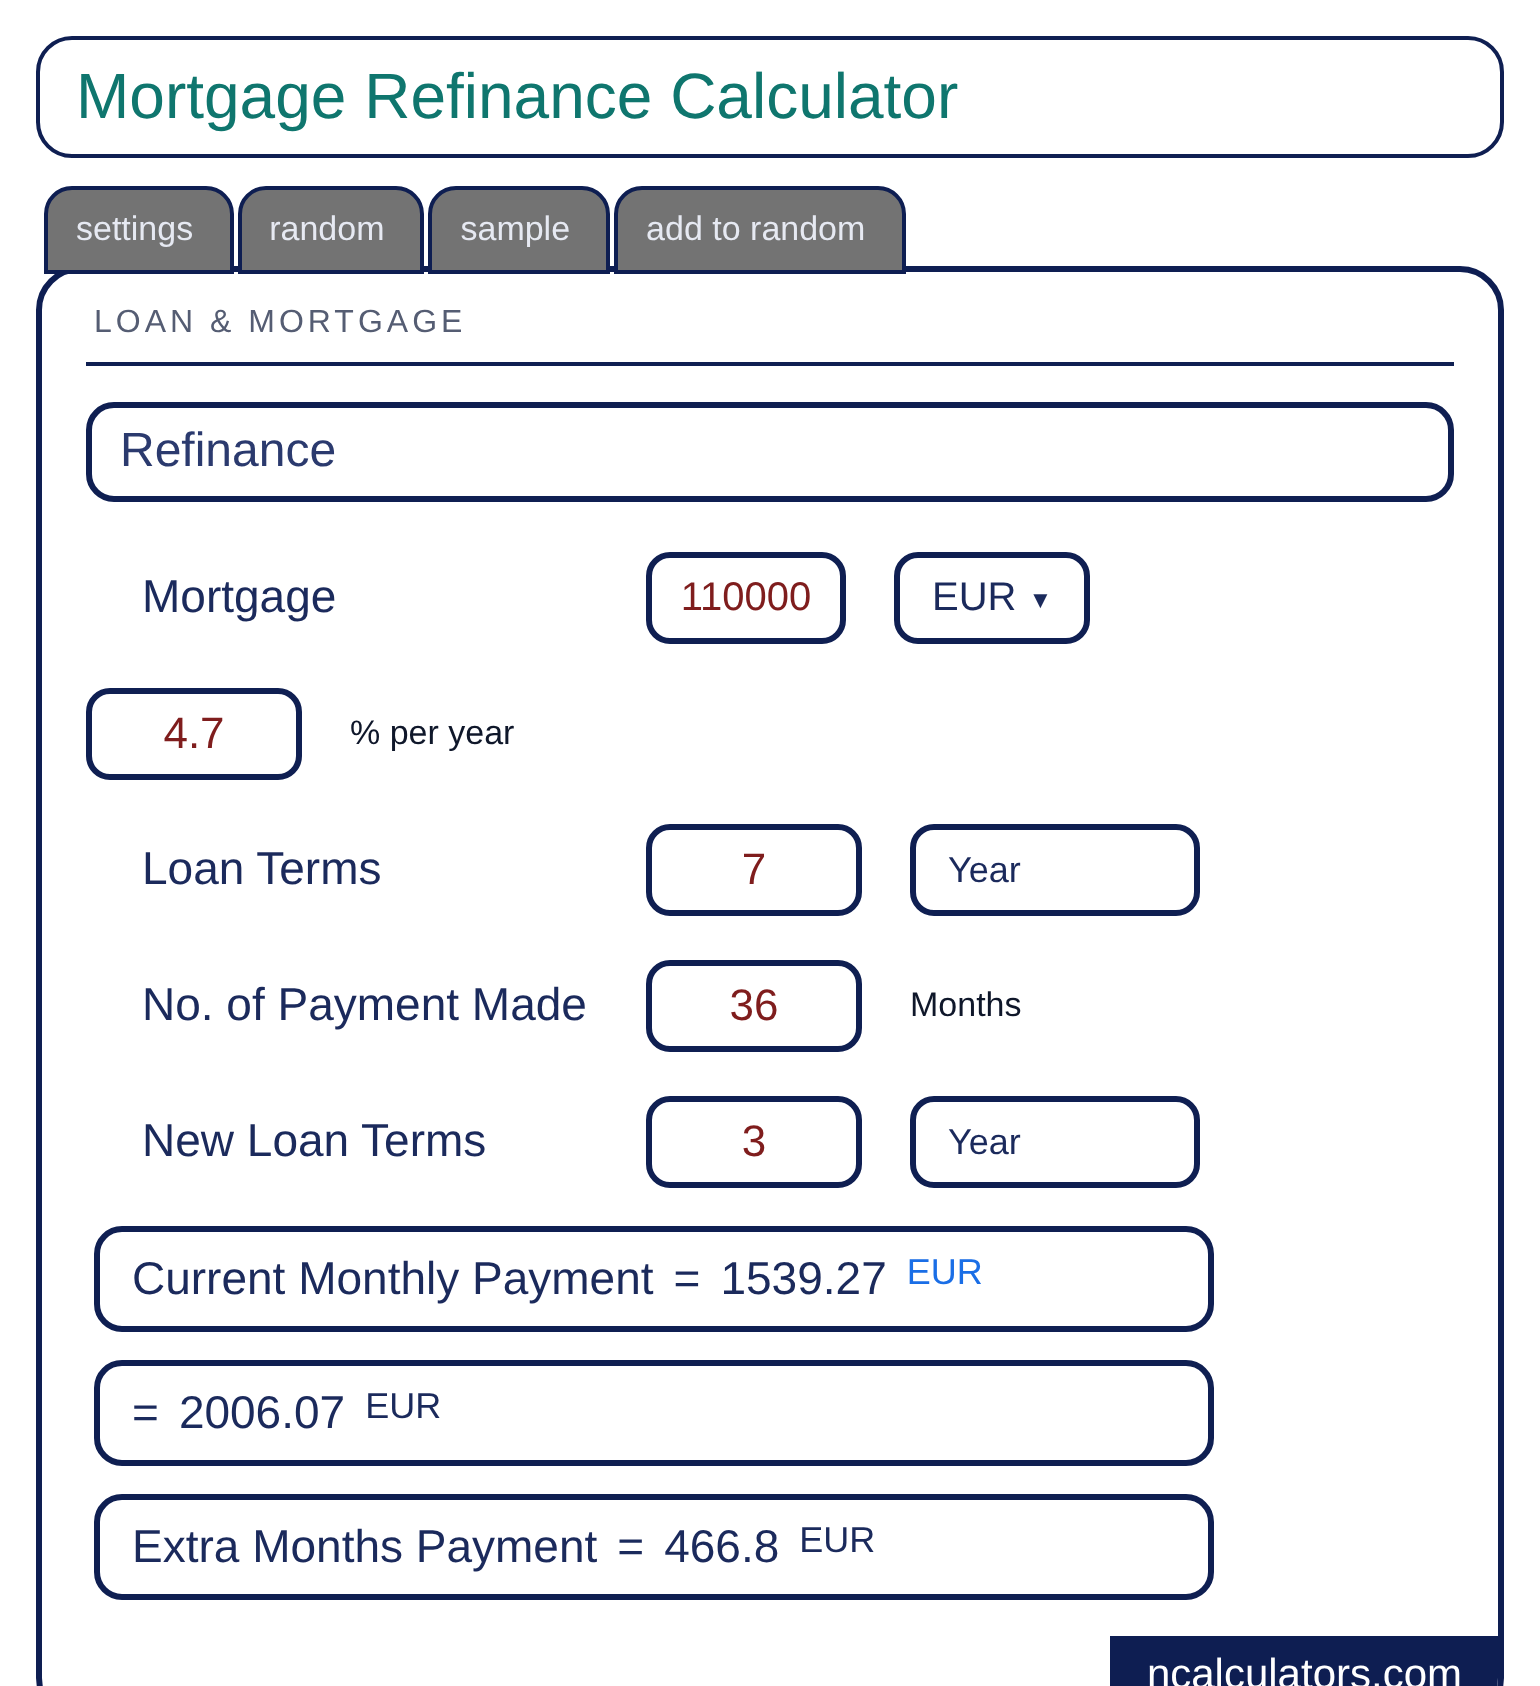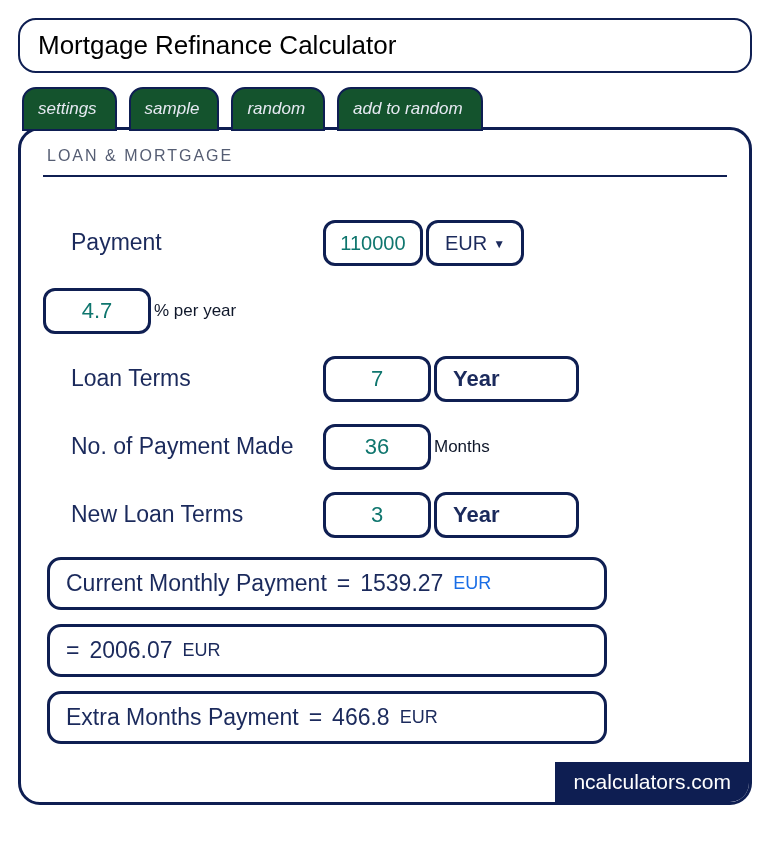--- a/index.html
+++ b/index.html
@@ -8,43 +8,42 @@
     padding: 18px;
     font-family: "Segoe UI", Arial, sans-serif;
     background: #ffffff;
     color: #0f1f52;
     width: 770px;
   }
   .title-box {
     border: 2px solid #0f1f52;
     border-radius: 18px;
     padding: 10px 18px;
-    font-size: 26px;
+    font-size: 32px;
     font-weight: 500;
-    color: #000000;
+    color: #0f766e;
     margin-bottom: 14px;
   }
   .tabs-row {
     display: flex;
     align-items: center;
     margin-left: 4px;
     position: relative;
     z-index: 2;
   }
   .tab {
-    background: #14532d;
+    background: #737373;
     color: #e6e9f2;
     font-size: 17px;
     padding: 10px 18px 10px 14px;
     border-top-left-radius: 14px;
     border-top-right-radius: 14px;
     border: 2px solid #0e1e52;
-    margin-right: 12px;
+    margin-right: 2px;
     margin-bottom: -2px;
-    font-style: italic;
   }
   .panel {
     border: 3px solid #0e1e52;
     border-radius: 22px;
     padding: 14px 22px 58px 22px;
     margin-top: -2px;
     background: #fff;
     position: relative;
   }
   .section-title {
@@ -81,55 +80,55 @@
     color: #1b2a5c;
     line-height: 1.2;
   }
   .num-box {
     border: 3px solid #0f1f52;
     border-radius: 12px;
     height: 46px;
     width: 108px;
     text-align: center;
     font-size: 22px;
-    color: #0f766e;
+    color: #7f1d1d;
     line-height: 40px;
-    margin-right: 3px;
+    margin-right: 24px;
   }
   .num-box.wider { width: 100px; font-size: 20px; }
   .select-box {
     border: 3px solid #0f1f52;
     border-radius: 12px;
     height: 46px;
     padding: 0 16px;
     font-size: 20px;
     color: #1b2a5c;
     display: flex;
     align-items: center;
     gap: 6px;
     min-width: 98px;
   }
-  .select-box.wide { min-width: 145px; font-size: 22px; font-weight: bold; }
+  .select-box.wide { min-width: 145px; font-size: 18px; }
   .chevron {
     font-size: 12px;
     margin-top: 2px;
   }
   .unit-text {
     font-size: 17px;
     color: #0f172a;
   }
   .result-box {
     border: 3px solid #0f1f52;
     border-radius: 14px;
     padding: 10px 16px;
     margin: 14px 4px 0 4px;
     font-size: 23px;
     color: #1b2a5c;
     display: flex;
-    align-items: center;
+    align-items: flex-start;
     gap: 10px;
     width: 560px;
   }
   .result-currency {
     font-size: 18px;
     color: #1b2a5c;
   }
   .result-currency.blue { color: #1a6ee6; }
   .footer-tag {
     position: absolute;
@@ -143,34 +142,35 @@
     font-weight: 500;
   }
 </style>
 </head>
 <body>
 
 <div class="title-box">Mortgage Refinance Calculator</div>
 
 <div class="tabs-row">
   <div class="tab">settings</div>
+  <div class="tab">random</div>
   <div class="tab">sample</div>
-  <div class="tab">random</div>
   <div class="tab">add to random</div>
 </div>
 
 <div class="panel">
 
   <div class="section-title">LOAN &amp; MORTGAGE</div>
 
   <div class="cat-row">
-  </div>
-
-  <div class="input-line">
-    <div class="input-label">Payment</div>
+    <div class="cat-box">Refinance</div>
+  </div>
+
+  <div class="input-line">
+    <div class="input-label">Mortgage</div>
     <div class="num-box wider">110000</div>
     <div class="select-box">
       <span>EUR</span>
       <span class="chevron">▼</span>
     </div>
   </div>
 
   <div class="input-line">
     <div class="num-box">4.7</div>
     <div class="unit-text">% per year</div>

